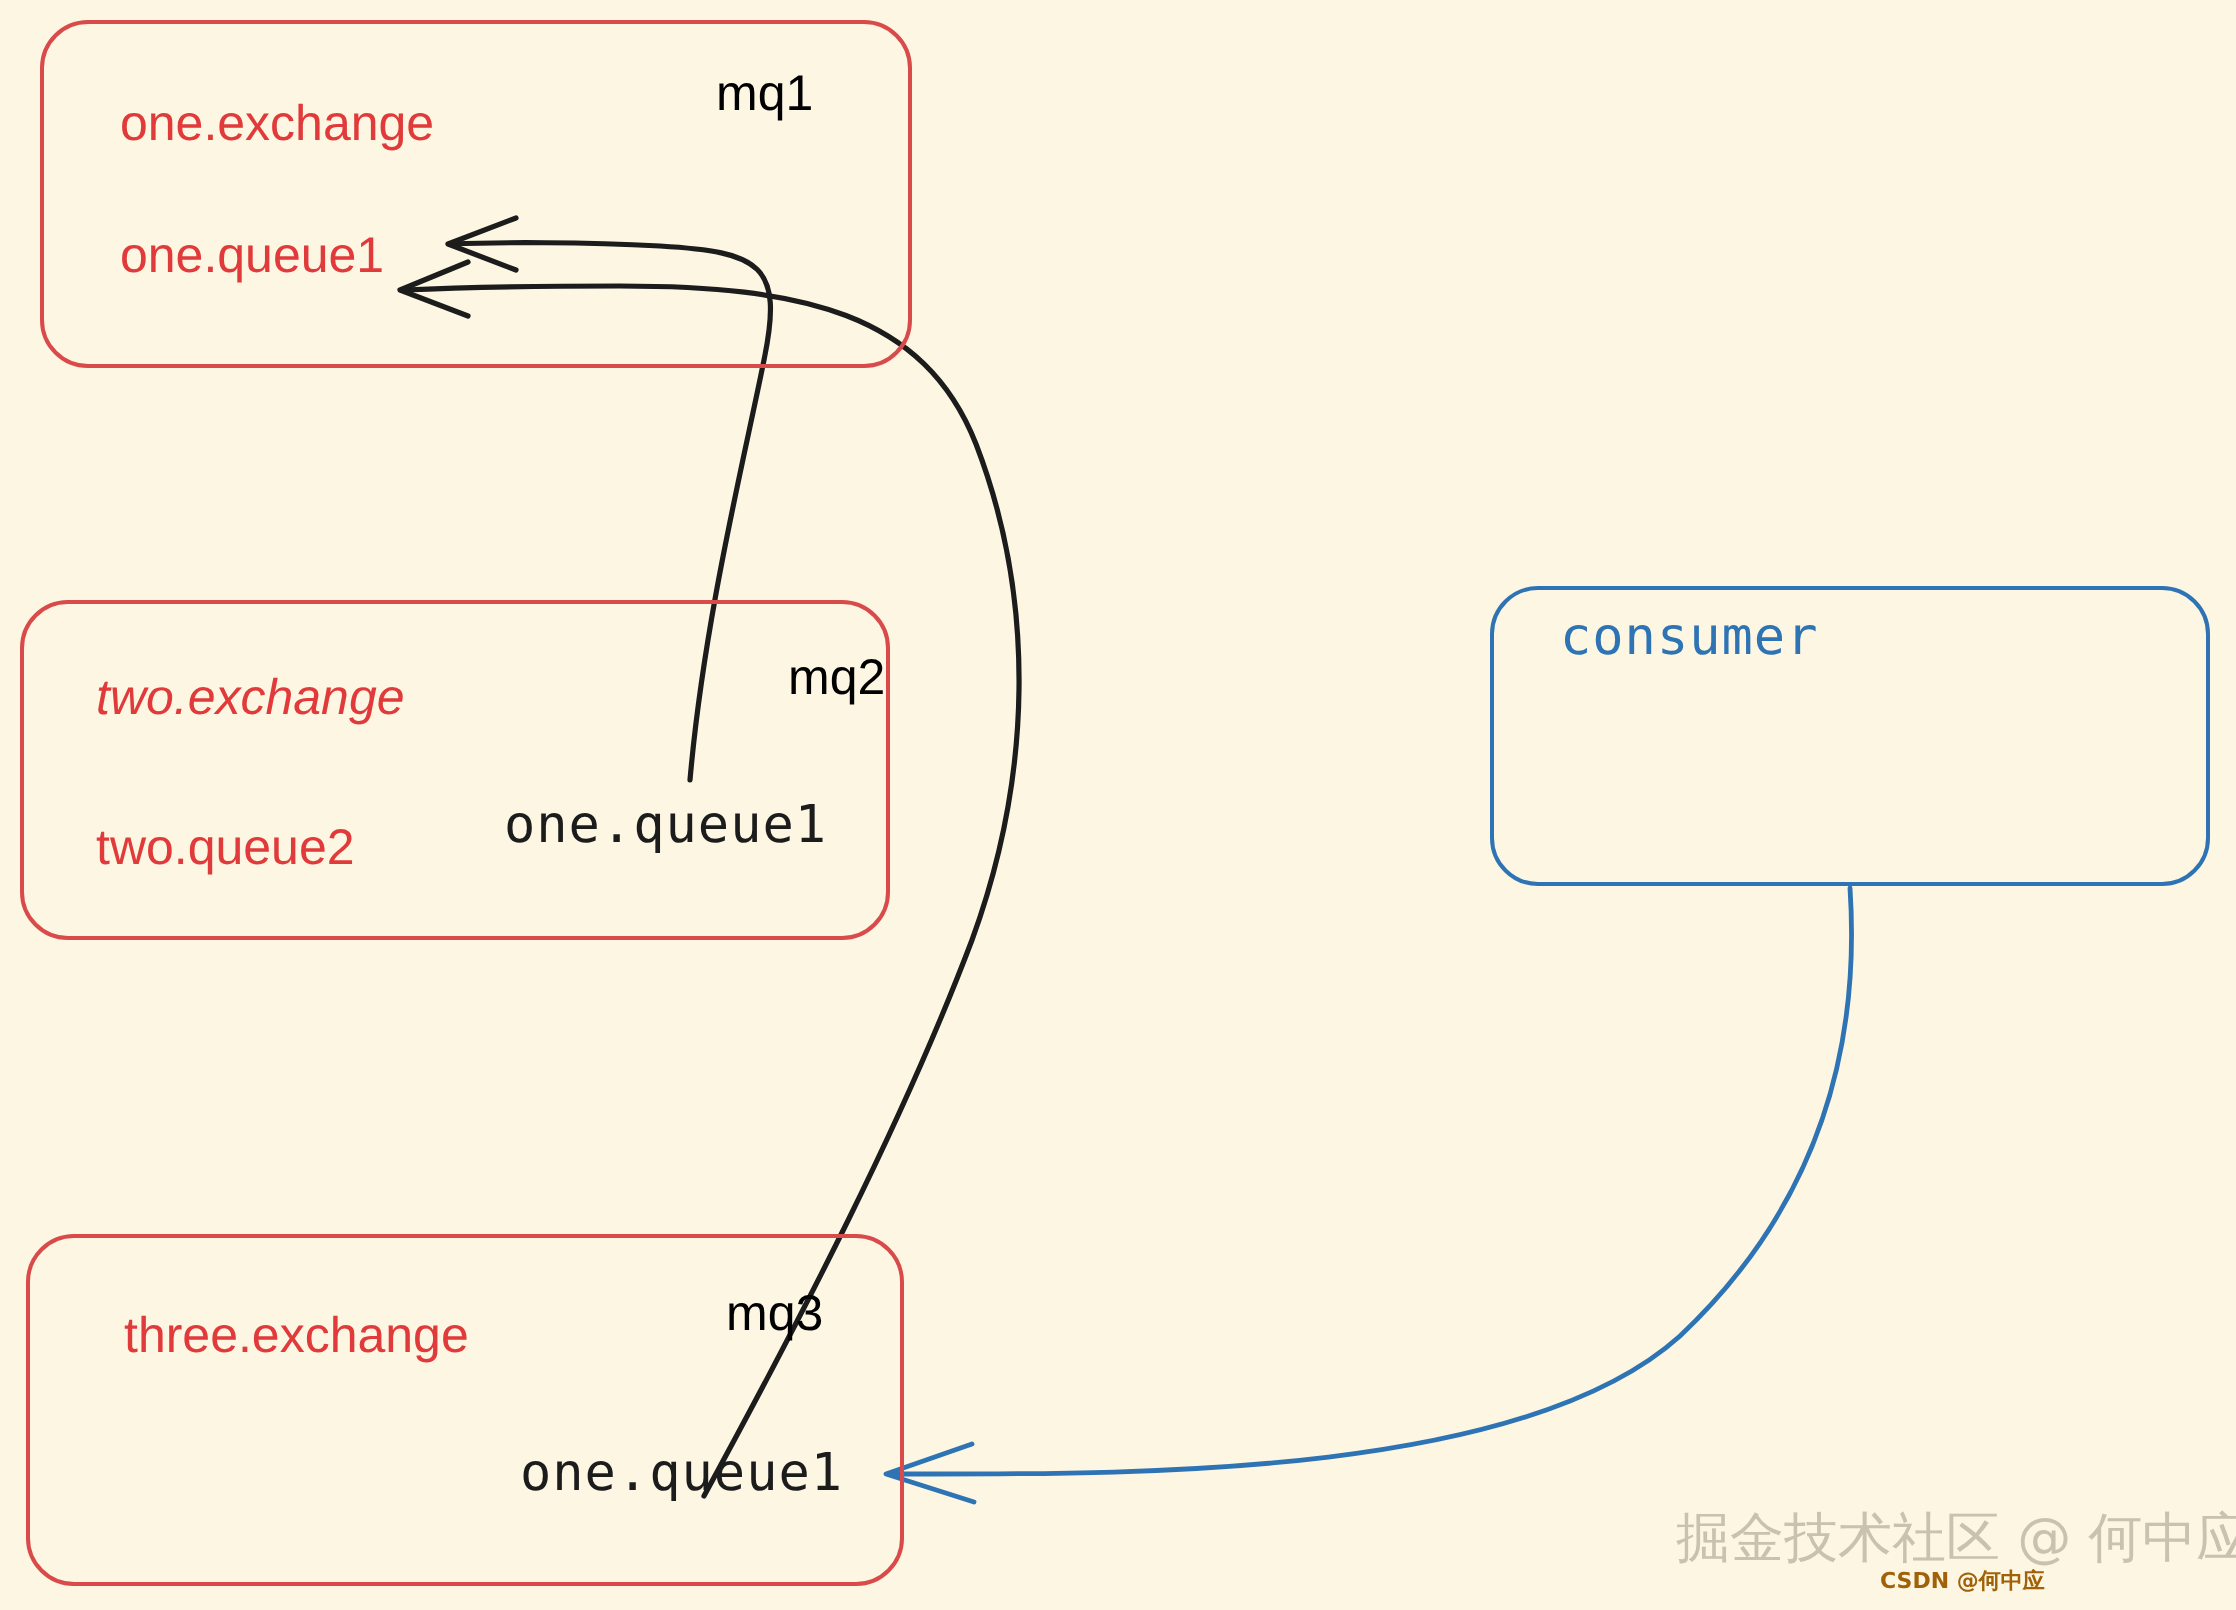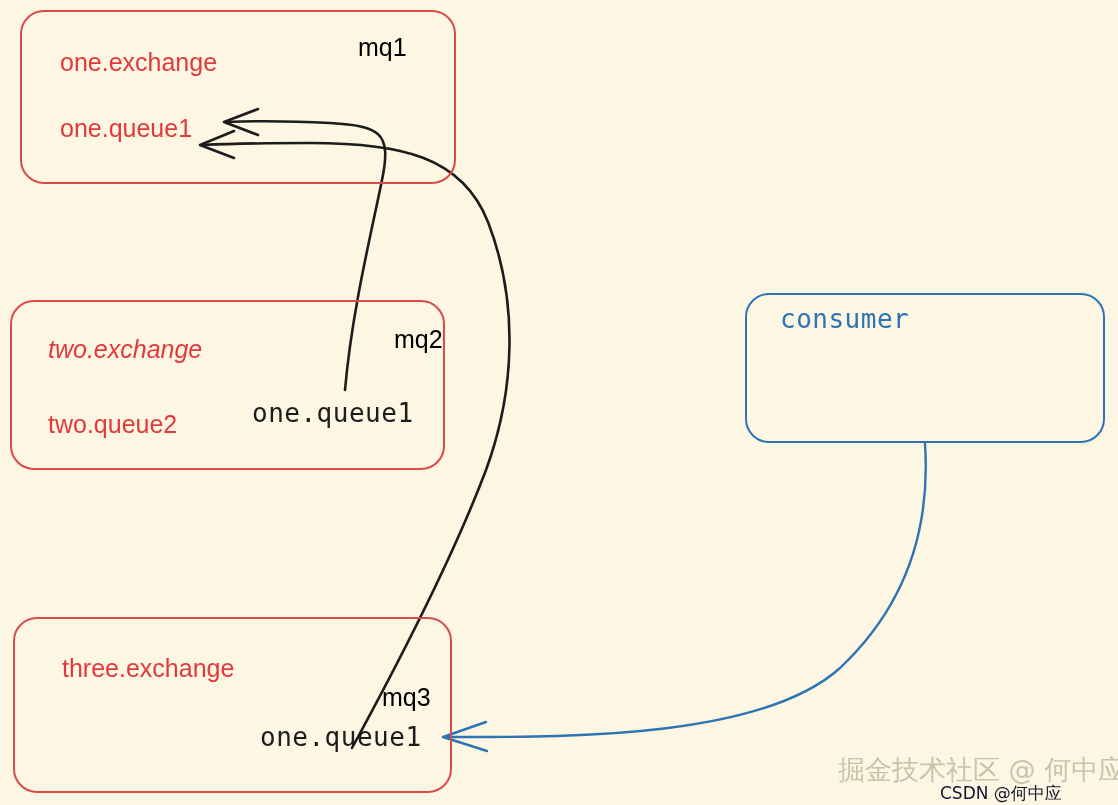--- a/index.html
+++ b/index.html
@@ -78,25 +78,26 @@
   .watermark-main {
     position: absolute;
     color: #c9c2ad;
     font-family: "DejaVu Sans", sans-serif;
     font-size: 27px;
     white-space: nowrap;
     line-height: 1;
   }
   .watermark-sub {
     position: absolute;
-    color: #0f172a;
+    color: #a16207;
     font-family: "DejaVu Sans", sans-serif;
-    font-size: 17px;
+    font-size: 11px;
     white-space: nowrap;
     line-height: 1;
+    font-weight: bold;
   }
 </style>
 </head>
 <body>
 
 <div id="canvas">
 
   <svg id="connectors" viewBox="0 0 1118 805" xmlns="http://www.w3.org/2000/svg">
 
     <path d="M 345,390 C 352,310 372,230 382,180 C 392,132 380,126 330,123 C 292,121 250,121 226,122" fill="none" stroke="#1c1c1c" stroke-width="2.6" stroke-linecap="round"></path>
@@ -118,21 +119,21 @@
   <div class="label-mq" style="left:358px; top:35px;">mq1</div>
 
   <div class="mq-box" style="left:10px; top:300px; width:435px; height:170px;"></div>
   <div class="label-red" style="left:48px; top:337px;font-style:italic;">two.exchange</div>
   <div class="label-red" style="left:48px; top:412px;">two.queue2</div>
   <div class="label-mq" style="left:374px; top:327px;margin-left:20px;">mq2</div>
   <div class="label-mono-dark" style="left:252px; top:400px;">one.queue1</div>
 
   <div class="mq-box" style="left:13px; top:617px; width:439px; height:176px;"></div>
   <div class="label-red" style="left:50px; top:656px;margin-left:12px;">three.exchange</div>
-  <div class="label-mq" style="left:382px; top:645px;margin-top:40px;">mq3</div>
+  <div class="label-mq" style="left:363px; top:645px;">mq3</div>
   <div class="label-mono-dark" style="left:260px; top:724px;">one.queue1</div>
 
   <div class="consumer-box" style="left:745px; top:293px; width:360px; height:150px;"></div>
   <div class="label-mono-blue" style="left:780px; top:306px;">consumer</div>
 
   <div class="watermark-main" style="left:838px; top:756px;">掘金技术社区 @ 何中应</div>
   <div class="watermark-sub" style="left:940px; top:785px;">CSDN @何中应</div>
 
 </div>
 

